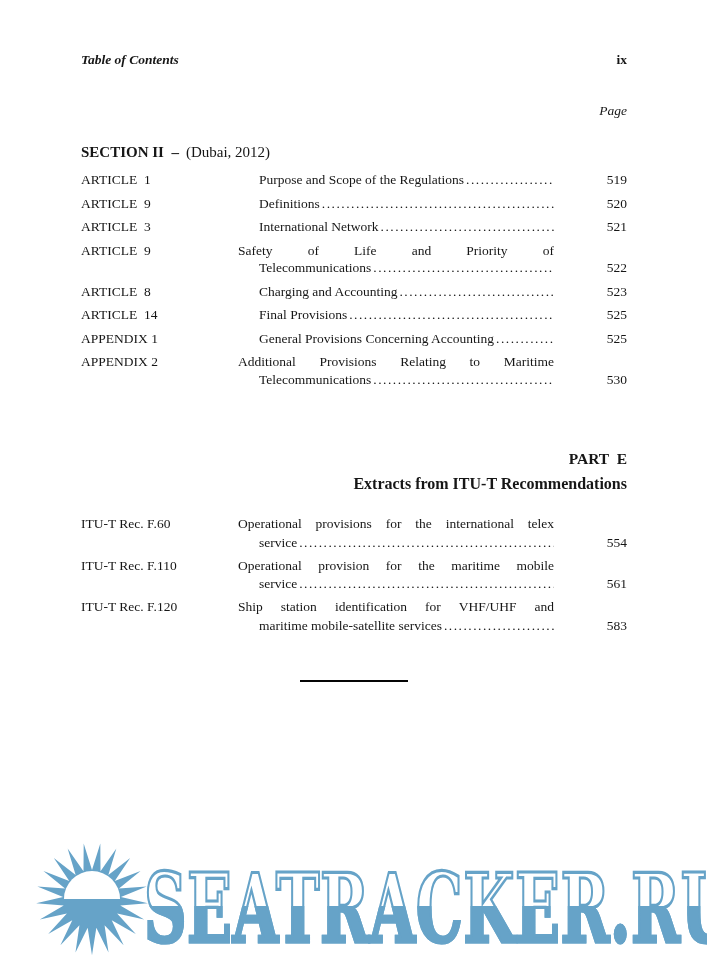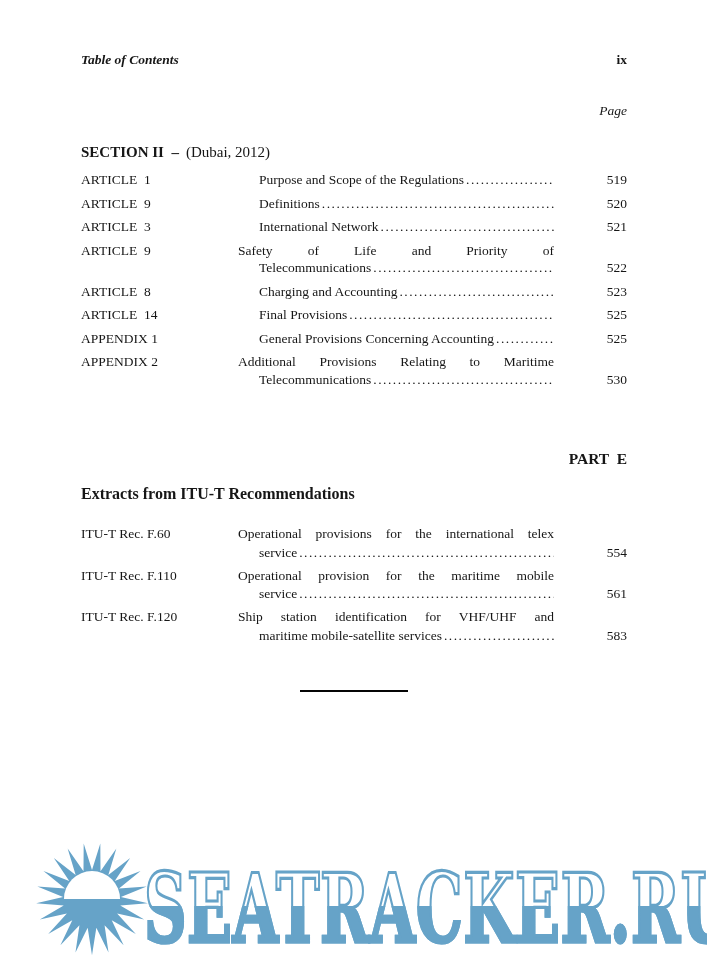--- a/index.html
+++ b/index.html
@@ -30,21 +30,21 @@
   .toc-label { width: 157px; flex: none; align-self: flex-start; white-space: pre; }
   .toc-title { width: 316px; flex: none; }
   .jline { text-align: justify; text-align-last: justify; }
   .lline { display: flex; align-items: baseline; }
   .lline .txt { white-space: nowrap; margin-left: 21px; }
   .dots { flex: 1 1 auto; overflow: hidden; white-space: nowrap; margin-left: 2px; letter-spacing: 1.5px; }
   .dots::after { content: "...................................................................................................................."; }
   .toc-page { width: 73px; flex: none; text-align: right; align-self: flex-end; }
 
   .parte-heading { margin-top: 61px; text-align: right; font-weight: bold; font-size: 15.5px; line-height: 19px; white-space: pre; }
-  .parte-sub { margin-top: 16px; text-align: left; font-weight: bold; font-size: 16px; line-height: 20px; }
+  .parte-sub { margin-top: 6px; text-align: right; font-weight: bold; font-size: 16px; line-height: 20px; }
   .toc2 { margin-top: 21px; }
   .toc2 .toc-row { line-height: 18.5px; margin-bottom: 4.5px; }
 
   .divider { margin: 45px auto 0 auto; width: 108px; height: 0; border-top: 2px solid #050505; }
 
   .watermark { position: absolute; left: 4px; bottom: 0; width: 707px; height: 120px; margin-left: 28px; }
   .wm-sun { position: absolute; left: 2px; bottom: 0; width: 116px; height: 116px; }
   .wm-text {
     position: absolute; left: 112px; bottom: 2px;
     font-family: "DejaVu Serif", serif; font-weight: bold;

